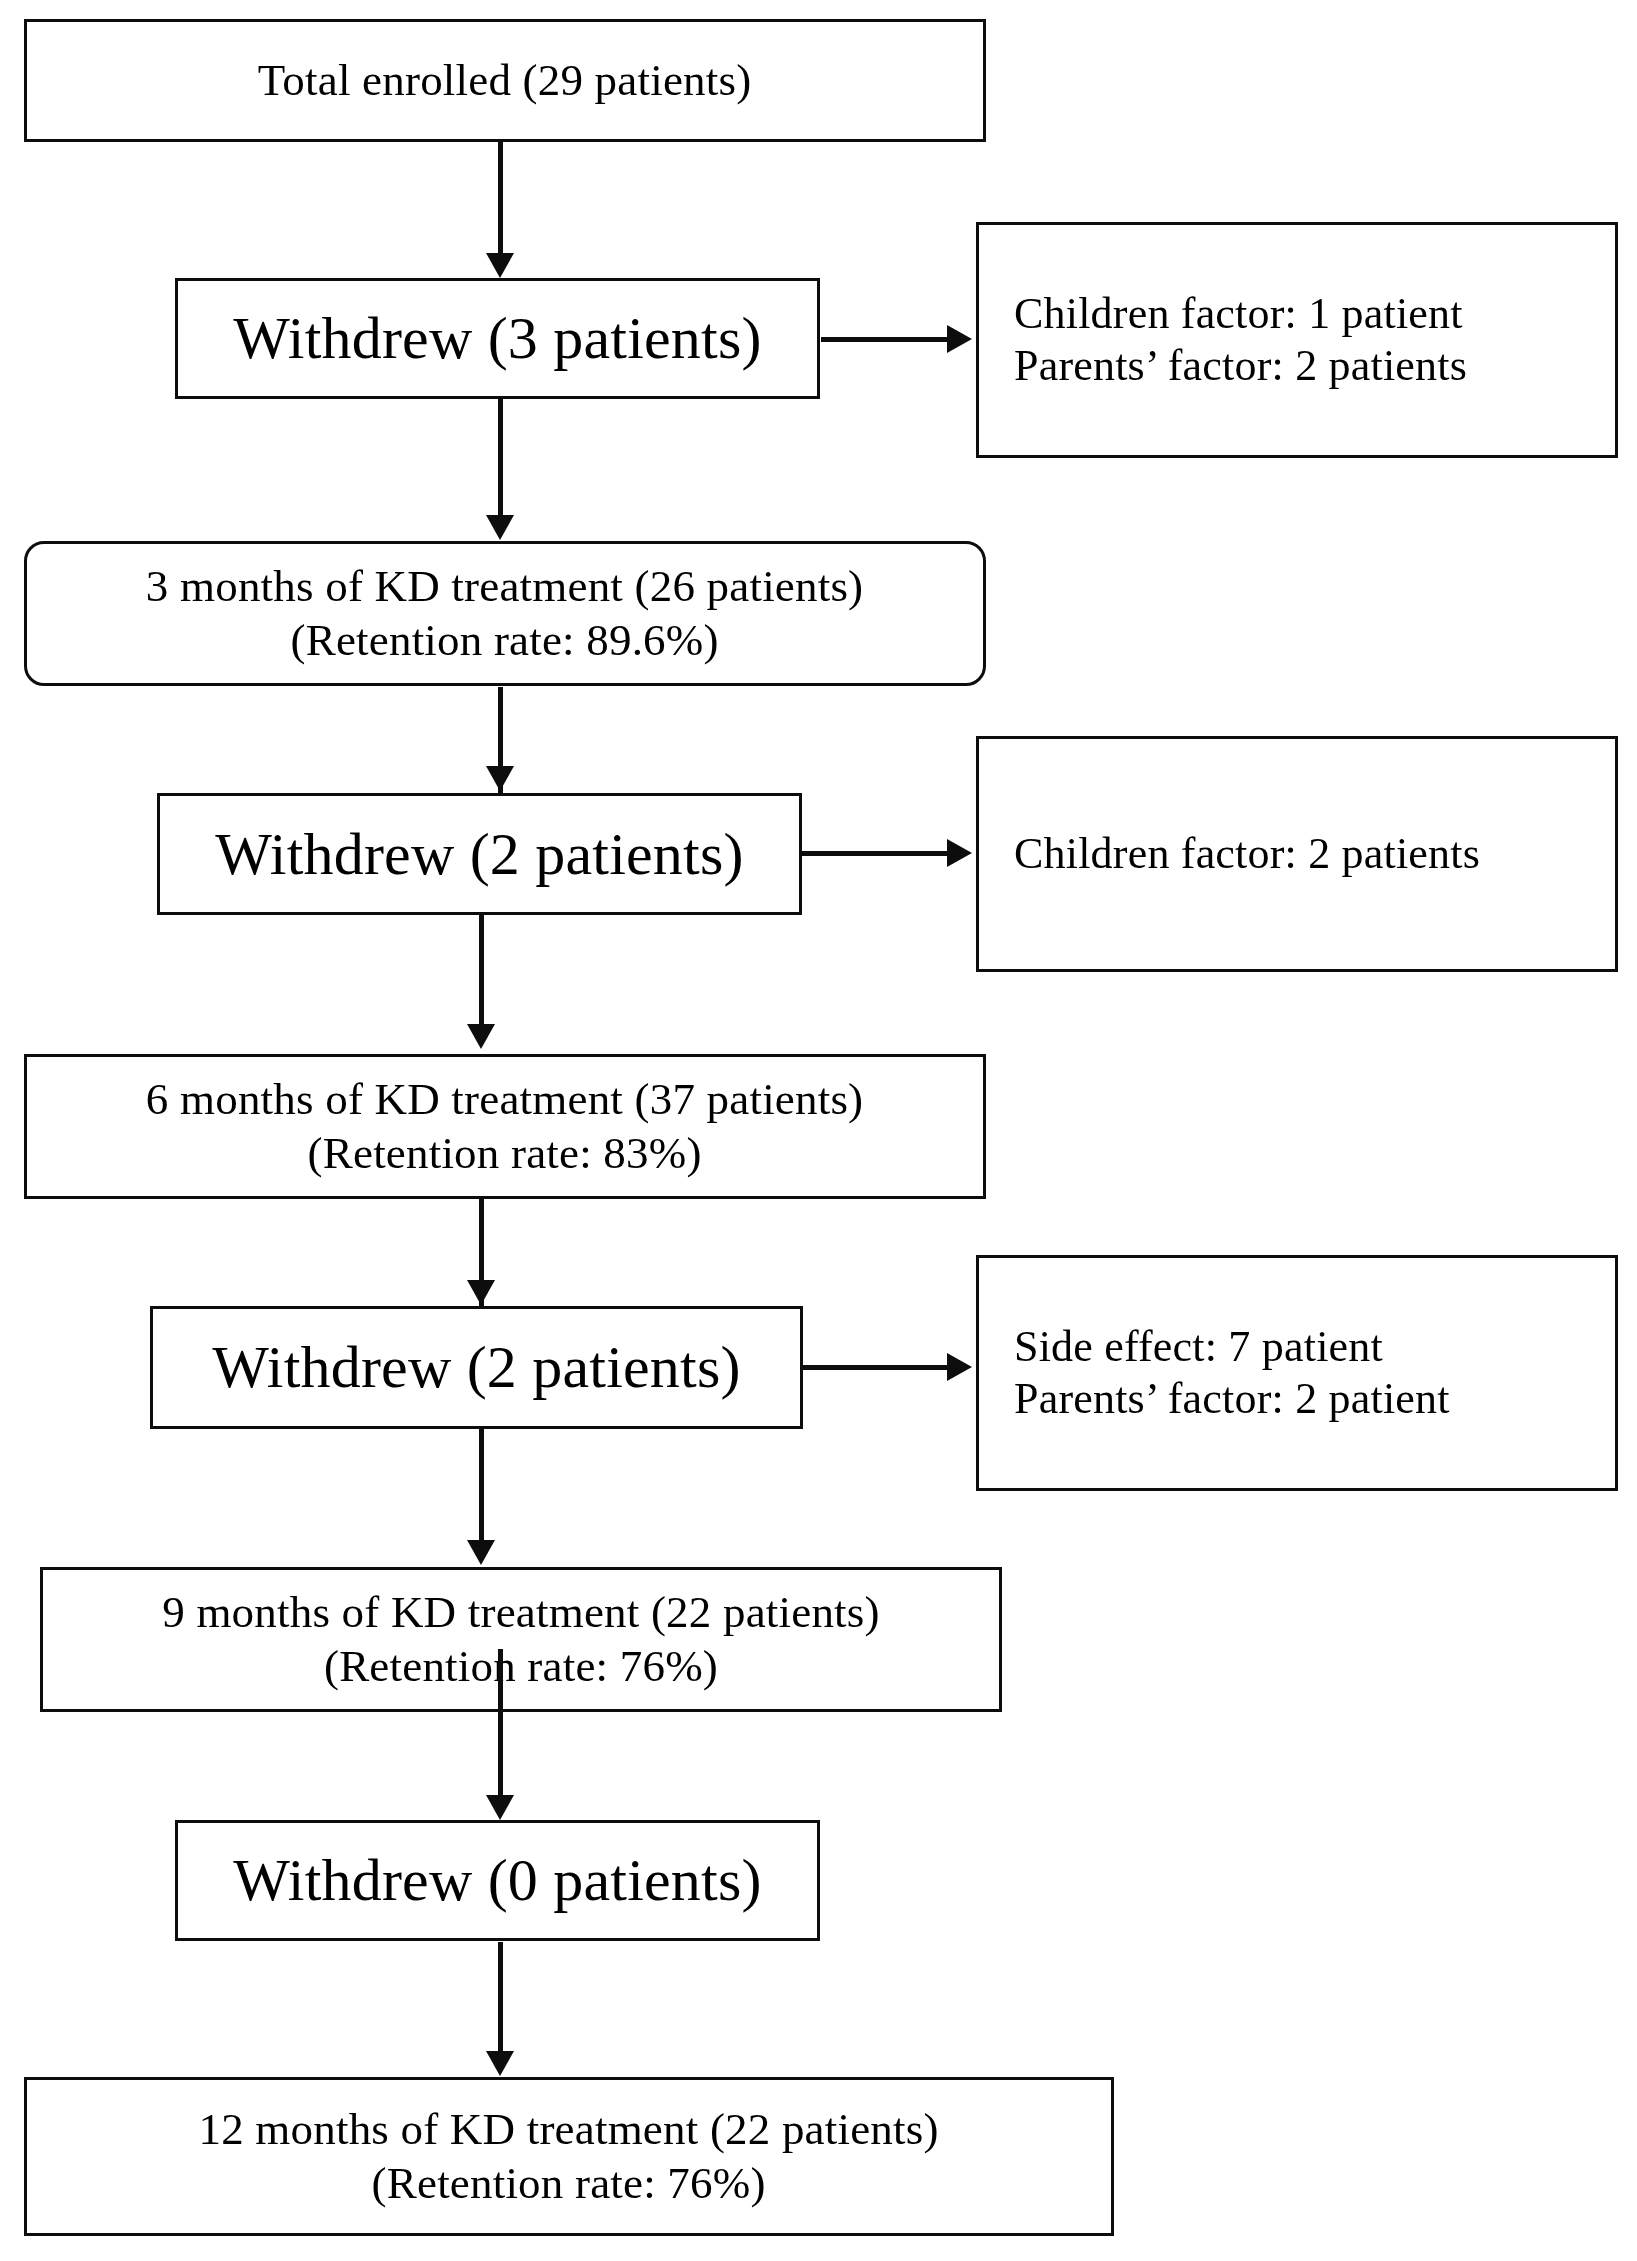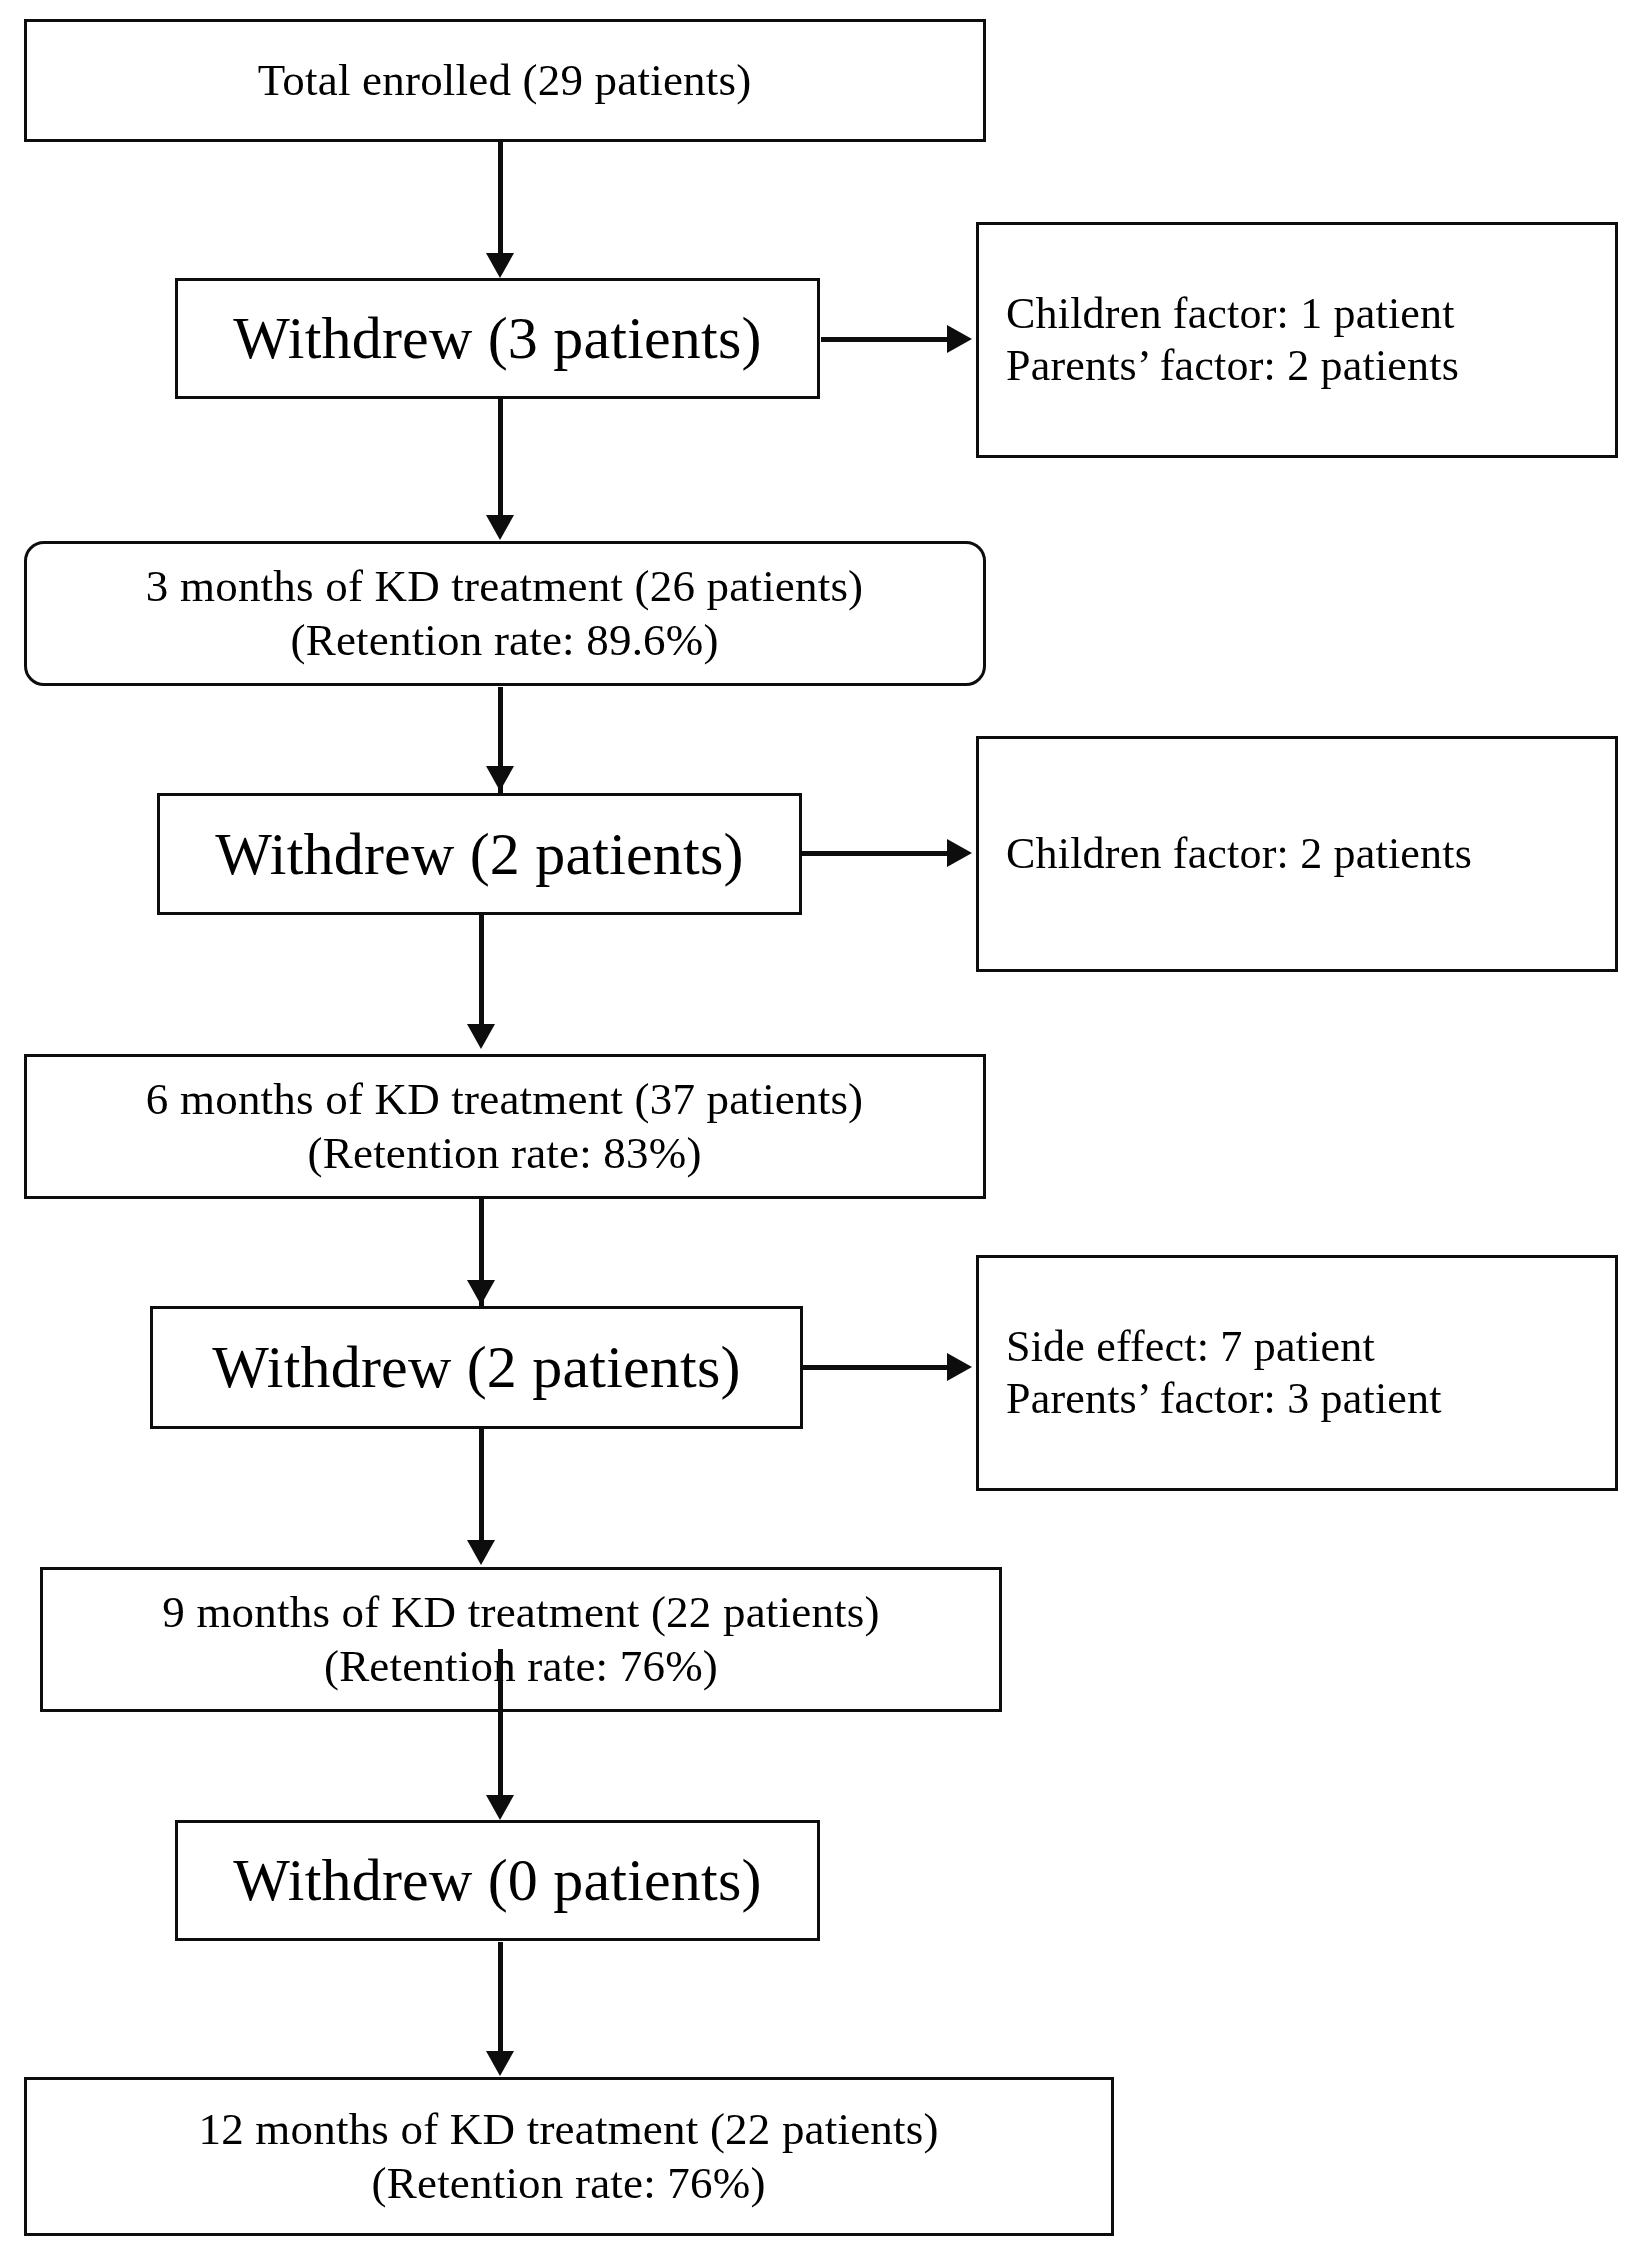--- a/index.html
+++ b/index.html
@@ -29,21 +29,21 @@
     justify-content: center;
     z-index: 3;
   }
   .node.centered {
     align-items: center;
     text-align: center;
   }
   .node.left-aligned {
     align-items: flex-start;
     text-align: left;
-    padding-left: 27px;
+    padding-left: 35px;
   }
   .node .line {
     display: block;
     font-size: 44px;
     line-height: 1.18;
     letter-spacing: 0.2px;
     white-space: nowrap;
   }
   .node.stage .line { font-size: 45px; }
   .node.withdrew .line { font-size: 60px; }
@@ -140,21 +140,21 @@
 
   <div class="node withdrew centered" style="left:150px; top:1306px; width:653px; height:123px;">
     <span class="line">Withdrew (2 patients)</span>
   </div>
 
   <div class="connector h-stem" style="left:803px; top:1365px; width:146px; height:5px;"></div>
   <div class="arrow-right" style="left:947px; top:1353px;"></div>
 
   <div class="node reason left-aligned" style="left:976px; top:1255px; width:642px; height:236px;">
     <span class="line">Side effect: 7 patient</span>
-    <span class="line">Parents’ factor: 3 patient</span>
+    <span class="line">Parents’ factor: 2 patient</span>
   </div>
 
   <div class="connector v-stem" style="left:479px; top:1429px; width:5px; height:115px;"></div>
   <div class="arrow-down" style="left:467px; top:1540px;"></div>
 
   <div class="node stage centered" style="left:40px; top:1567px; width:962px; height:145px;">
     <span class="line">9 months of KD treatment (22 patients)</span>
     <span class="line">(Retention rate: 76%)</span>
   </div>
 

